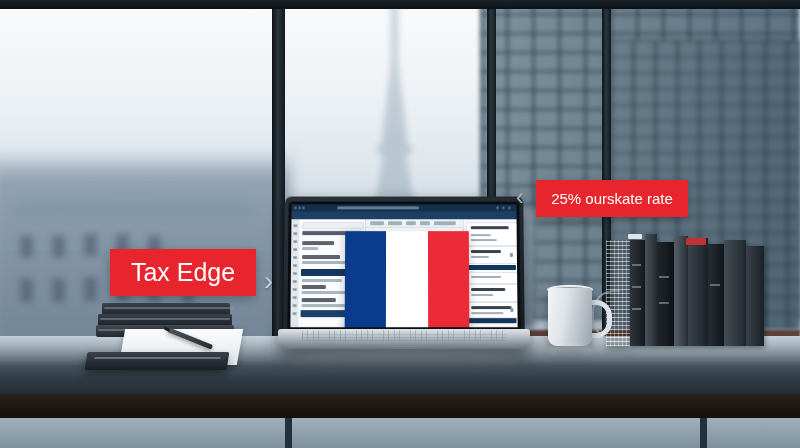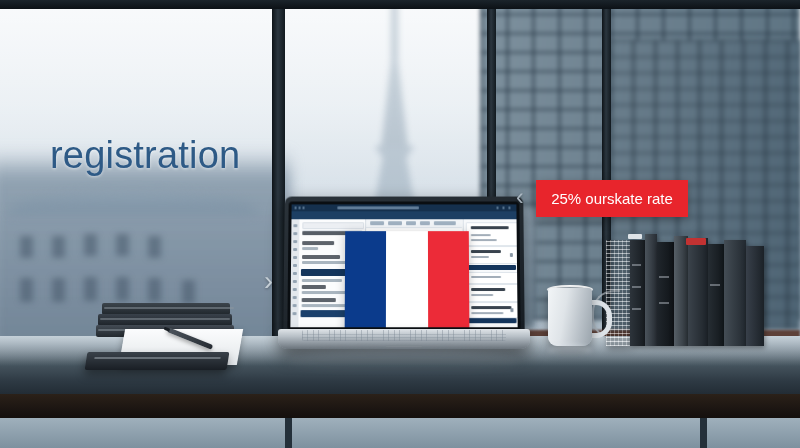--- a/index.html
+++ b/index.html
@@ -506,20 +506,20 @@
       </div>
   </div>
   <div class="pad"></div>
   <div class="pen">
       <div class="pen-tip"></div>
     </div>
   <div class="pad-bottom">
     <div class="pad-bottom-line"></div>
   </div>
 
-  <div class="subtitle">registration</div>
-
+
+  <div class="badge badge-tax">Tax Edge</div>
   <div class="chev chev-right">›</div>
 
   <div class="badge badge-rate">25% ourskate rate</div>
   <div class="chev chev-left">‹</div>
 
 </div>
 
 </body></html>

